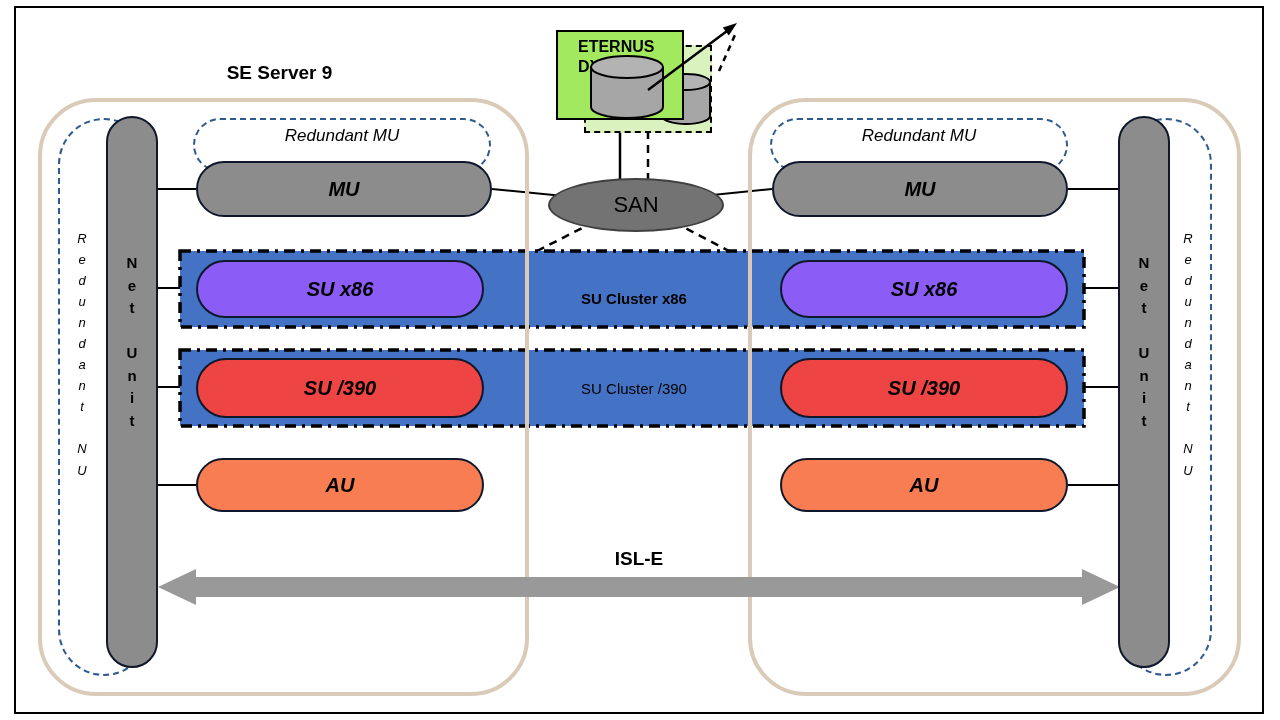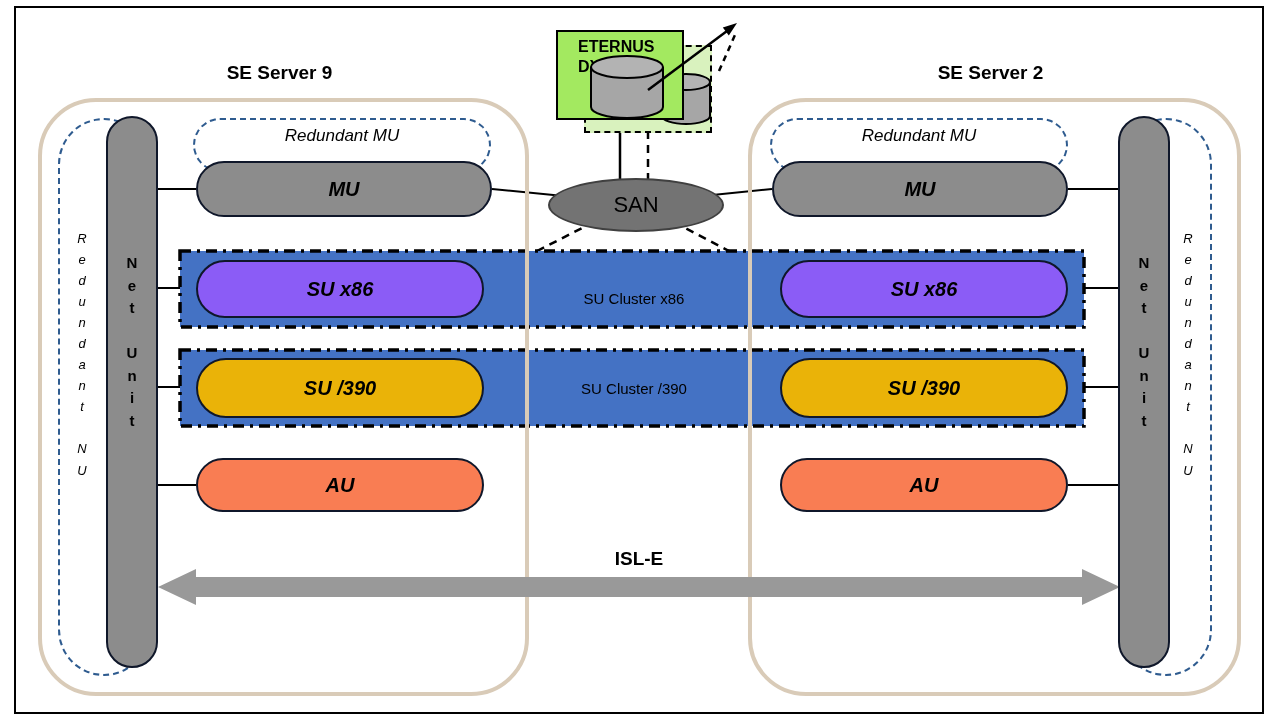--- a/index.html
+++ b/index.html
@@ -12,21 +12,21 @@
   .server{border:4px solid #D9CBB8;border-radius:58px;background:transparent;}
   .server1{left:38px;top:98px;width:483px;height:590px;}
   .server2{left:748px;top:98px;width:485px;height:590px;}
   .server-title{top:60px;height:26px;display:flex;align-items:center;justify-content:center;
                 font-weight:bold;font-size:19px;}
   
   .pill{border:2px solid #0f172a;border-radius:999px;display:flex;align-items:center;
         justify-content:center;font-weight:bold;box-sizing:border-box;font-style:italic;}
   .gray{background:#8C8C8C;}
   .tan{background:#8b5cf6;}
-  .salmon{background:#eab308;}
+  .salmon{background:#ef4444;}
   .orange{background:#F97D53;}
   .dashedpill{border:2px dashed #2E5B8F;border-radius:999px;background:#fff;box-sizing:border-box;}
   .label-italic{font-style:italic;font-size:17px;}
   .stack{white-space:pre-line;text-align:center;}
   .netunit-label{font-weight:bold;font-size:15px;line-height:1.5;}
   .rnu-label{font-style:italic;font-size:13px;line-height:1.62;}
   
   .band{background:#4472C4;}
   .band-label{display:flex;align-items:center;justify-content:center;font-size:15px;color:#000;}
   
@@ -101,21 +101,21 @@
 
 N
 U</div>
 
   <div class="abs dashedpill" style="left:193px;top:118px;width:298px;height:54px;"></div>
   <div class="abs label-italic" style="left:193px;top:126px;width:298px;text-align:center;">Redundant MU</div>
   <div class="abs dashedpill" style="left:770px;top:118px;width:298px;height:54px;"></div>
   <div class="abs label-italic" style="left:770px;top:126px;width:298px;text-align:center;">Redundant MU</div>
 
   <div class="abs band" style="left:180px;top:251px;width:904px;height:76px;"></div>
-  <div class="abs band-label" style="left:484px;top:251px;width:300px;height:94px;">SU Cluster x86</div>
+  <div class="abs band-label" style="left:484px;top:251px;width:300px;height:94px;font-weight:bold;">SU Cluster x86</div>
   <div class="abs band" style="left:180px;top:350px;width:904px;height:76px;"></div>
   <div class="abs band-label" style="left:484px;top:350px;width:300px;height:76px;">SU Cluster /390</div>
 
   <svg class="abs overlay" viewBox="0 0 1280 720">
     <rect x="180" y="251" width="904" height="76" fill="none" stroke="#000" stroke-width="3.5" stroke-dasharray="11 6 3 6"></rect>
     <rect x="180" y="350" width="904" height="76" fill="none" stroke="#000" stroke-width="3.5" stroke-dasharray="11 6 3 6"></rect>
   </svg>
 
   <div class="abs server server1"></div>
   <div class="abs server server2"></div>
@@ -169,16 +169,15 @@
   <svg class="abs overlay" viewBox="0 0 1280 720">
     <path d="M591 67 v40 a36 11 0 0 0 72 0 v-40" fill="#A6A6A6" stroke="#000" stroke-width="2"></path>
     <ellipse cx="627" cy="67" rx="36" ry="11" fill="#B3B3B3" stroke="#000" stroke-width="2"></ellipse>
 
     <line x1="648" y1="90" x2="727" y2="31" stroke="#000" stroke-width="2.5"></line>
     <polygon points="737,23 728.8,35.4 722.8,27.4" fill="#000"></polygon>
     <line x1="719" y1="71" x2="735" y2="35" stroke="#000" stroke-width="2.5" stroke-dasharray="6 5"></line>
   </svg>
 
   <div class="abs server-title" style="left:38px;width:483px;">SE Server 9</div>
-  <div class="abs server-title" style="left:748px;width:485px;">SE Server 2</div>
   <div class="abs isl-label">ISL-E</div>
 
 </div>
 
 </body></html>

